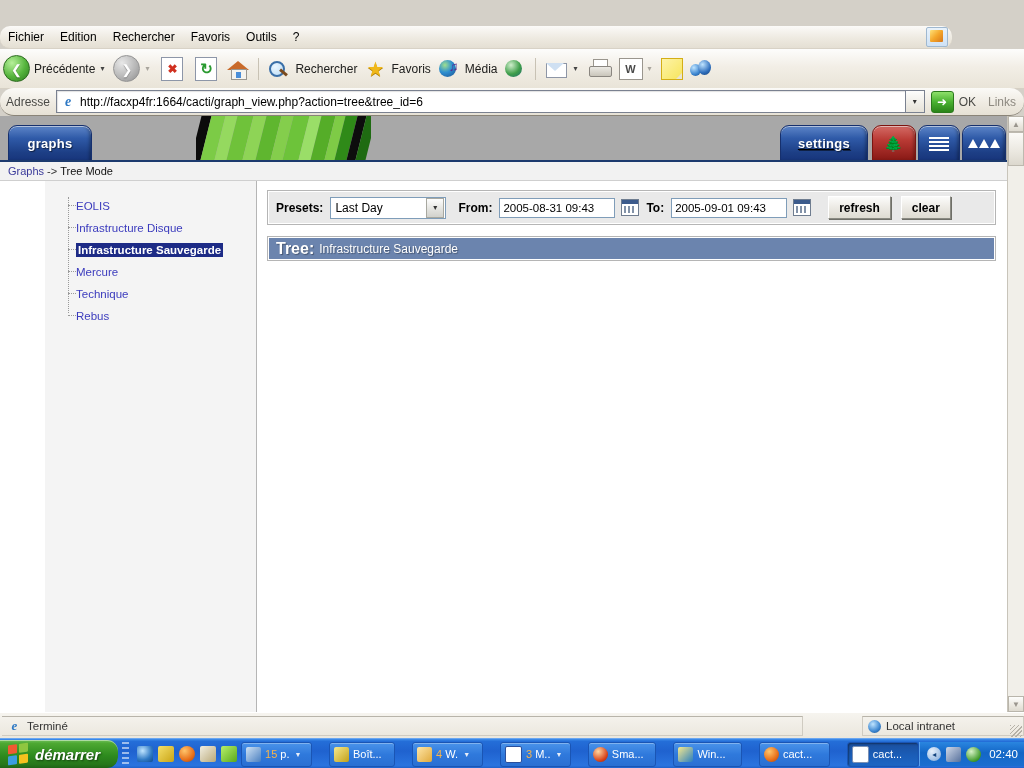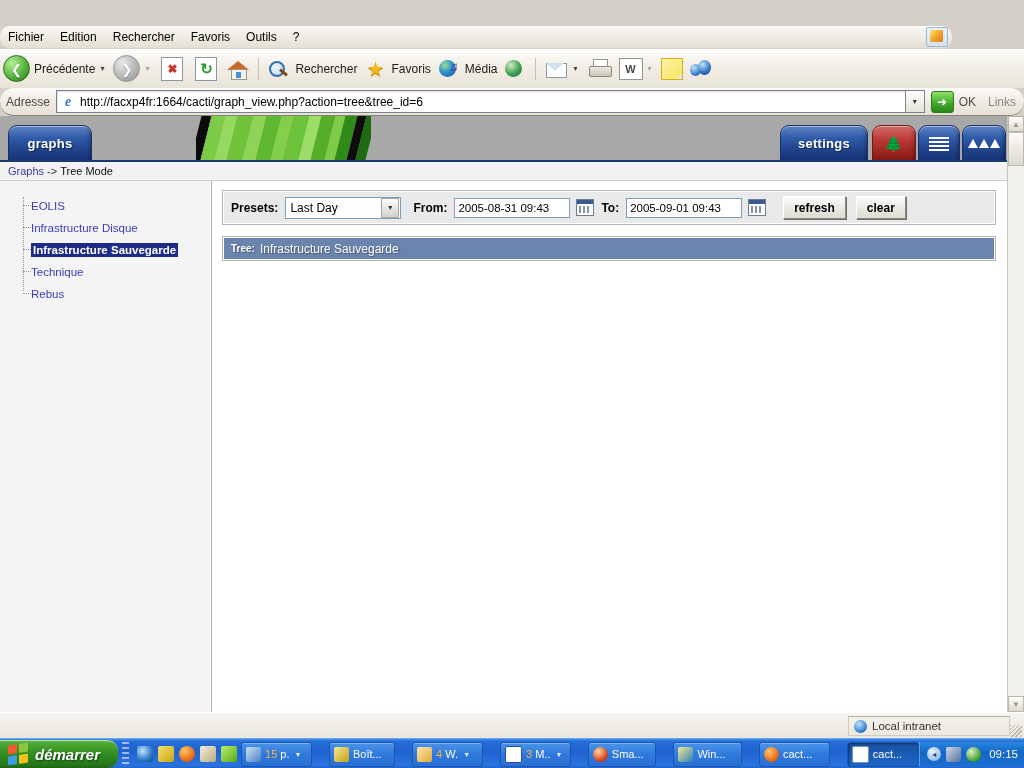--- a/index.html
+++ b/index.html
@@ -178,21 +178,21 @@
     border-radius:9px 9px 0 0;
     display:flex;align-items:center;justify-content:center;
     box-shadow:inset 0 1px 0 rgba(255,255,255,.55), inset -2px 0 3px rgba(0,0,0,.25);
   }
   .tab.blue{background:linear-gradient(to bottom,#5e86c8 0%,#2f5aa8 35%,#1d3f86 75%,#17347a 100%);
     border:1px solid #16306e;}
   .tab.red{background:linear-gradient(to bottom,#d46b66 0%,#b93a34 40%,#93201c 85%,#851713 100%);
     border:1px solid #7c140f;}
   .tab .tl{color:#fff;font-weight:bold;font-size:13px;text-shadow:1px 1px 1px rgba(0,0,0,.5);letter-spacing:.3px;}
   .tab-graphs{left:8px;width:82px;}
-  .tab-settings{left:780px;width:86px;}
+  .tab-settings{left:780px;width:86px;text-decoration:underline;}
   .tab-red{left:872px;width:42px;}
   .tab-list{left:918px;width:40px;}
   .tab-mount{left:962px;width:42px;}
   .tree-glyph{color:#fff;font-size:15px;line-height:1;}
   .lines-glyph{display:flex;flex-direction:column;gap:2px;}
   .lines-glyph i{display:block;width:20px;height:2px;background:#fff;}
   .mount-glyph{display:flex;align-items:flex-end;gap:1px;}
   .mount-glyph i{display:block;width:0;height:0;border-left:5px solid transparent;
     border-right:5px solid transparent;border-bottom:9px solid #fff;}
 
@@ -201,21 +201,21 @@
   
   .breadcrumb{
     height:18px;background:#f2f2f2;display:flex;align-items:center;
     padding-left:8px;border-bottom:1px solid #cfcfcf;
   }
   .bc-link{color:#3a3a9a;font-size:11px;text-decoration:none;}
   .bc-sep{color:#333;font-size:11px;margin:0 3px;}
   .bc-cur{color:#111;font-size:11px;}
 
   
-  .split{display:flex;height:531px;background:#fff;}
+  .split{display:flex;height:531px;background:#fff;padding-left:45px;}
   .sidebar{
     width:211px;background:#f4f4f4;border-right:1px solid #b5b5b5;
     padding:14px 0 0 0;position:relative;
   }
   .tree{padding-left:20px;position:relative;}
   .tree:before{
     content:"";position:absolute;left:23px;top:2px;bottom:14px;width:0;
     border-left:1px dotted #9a9a9a;
   }
   .tnode{position:relative;height:22px;display:flex;align-items:center;padding-left:11px;}
@@ -268,21 +268,21 @@
     font-size:12px;font-weight:bold;color:#000;
     display:flex;align-items:center;justify-content:center;white-space:nowrap;
   }
 
   .treebar{
     margin-top:11px;height:23px;
     background:#6b84ae;border:1px solid #b5b5b5;
     display:flex;align-items:center;padding-left:8px;
     box-shadow:inset 0 0 0 1px #fff;
   }
-  .treebar .tb-b{color:#fff;font-size:10px;font-weight:bold;text-shadow:1px 1px 1px rgba(0,0,0,.35);}
+  .treebar .tb-b{color:#fff;font-size:16px;font-weight:bold;text-shadow:1px 1px 1px rgba(0,0,0,.35);}
   .treebar .tb-n{color:#fff;font-size:12px;margin-left:5px;text-shadow:1px 1px 1px rgba(0,0,0,.35);}
 
   
   .vscroll{
     position:absolute;right:0;top:0;width:16px;height:596px;
     background:#f1efe9;border-left:1px solid #c8c4ba;
   }
   .sb-arrow{
     width:16px;height:16px;
     background:linear-gradient(to bottom,#fdfdfc 0%,#ebe8e0 60%,#dedad0 100%);
@@ -301,21 +301,21 @@
     position:absolute;left:0;top:712px;width:1024px;height:26px;
     background:linear-gradient(to bottom,#f6f4ef 0%,#eae6dc 100%);
     border-top:1px solid #fff;display:flex;align-items:center;
   }
   .st-cell{
     height:18px;display:flex;align-items:center;
     border:1px solid #cfcbc1;border-top-color:#b8b4aa;margin:0 2px;
     font-size:11.5px;color:#333;padding:0 5px;
   }
   .st-left{flex:0 0 auto;min-width:790px;border-left:none;}
-  .st-right{flex:0 0 auto;min-width:150px;margin-left:auto;margin-right:14px;}
+  .st-right{flex:0 0 auto;min-width:150px;margin-left:auto;margin-right:0;}
   .st-ico{width:15px;height:14px;margin-right:5px;position:relative;flex:0 0 auto;}
   .st-ico.ie:after{content:"e";position:absolute;left:50%;top:50%;transform:translate(-50%,-52%);
     font-family:"Liberation Serif",serif;font-style:italic;font-weight:bold;font-size:13px;color:#2f79c4;}
   .st-ico.zone{background:radial-gradient(circle at 38% 32%,#bfe4ff 0%,#3c86d0 60%,#15457f 100%);
     border-radius:50%;width:13px;height:13px;}
   .grip{position:absolute;right:2px;bottom:2px;width:12px;height:12px;
     background:repeating-linear-gradient(135deg,#b5b1a7 0 1px,transparent 1px 3px);}
 
   
   .taskbar{
@@ -548,20 +548,23 @@
             <div class="tnode">
               <a>EOLIS</a>
             </div>
             <div class="tnode">
               <a>Infrastructure Disque</a>
             </div>
             <div class="tnode sel">
               <a>Infrastructure Sauvegarde</a>
             </div>
             <div class="tnode">
+              <a>Mercure</a>
+            </div>
+            <div class="tnode">
               <a>Technique</a>
             </div>
             <div class="tnode">
               <a>Rebus</a>
             </div>
           </div>
         </div>
 
         <div class="content">
 
@@ -591,20 +594,24 @@
     </div>
 
     <div class="vscroll">
       <div class="sb-arrow">▲</div>
       <div class="sb-thumb"></div>
       <div class="sb-arrow bot">▼</div>
     </div>
   </div>
 
   <div class="statusbar">
+    <div class="st-cell st-left">
+      <span class="st-ico ie"></span>
+      <span>Terminé</span>
+    </div>
     <div class="st-cell st-right">
       <span class="st-ico zone"></span>
       <span>Local intranet</span>
     </div>
     <div class="grip"></div>
   </div>
 
   <div class="taskbar">
     <div class="startbtn">
       <span class="sb-logo">
@@ -660,17 +667,17 @@
       <div class="task active" style="width:80px">
         <span class="t-ico" style="background:#fff;border:1px solid #7a90b4"></span>
         <span class="t-lbl">cact...</span>
       </div>
     </div>
 
     <div class="tray">
       <span class="tray-chev">◂</span>
       <i class="ti" style="background:linear-gradient(135deg,#cfd8e8 0%,#56709c 100%)"></i>
       <i class="ti" style="background:radial-gradient(circle at 35% 30%,#d8f2c8 0%,#3f9a2a 70%,#1d6414 100%);border-radius:50%"></i>
-      <span class="clock">09:15</span>
+      <span class="clock">02:40</span>
     </div>
   </div>
 
 </div>
 
 </body></html>

